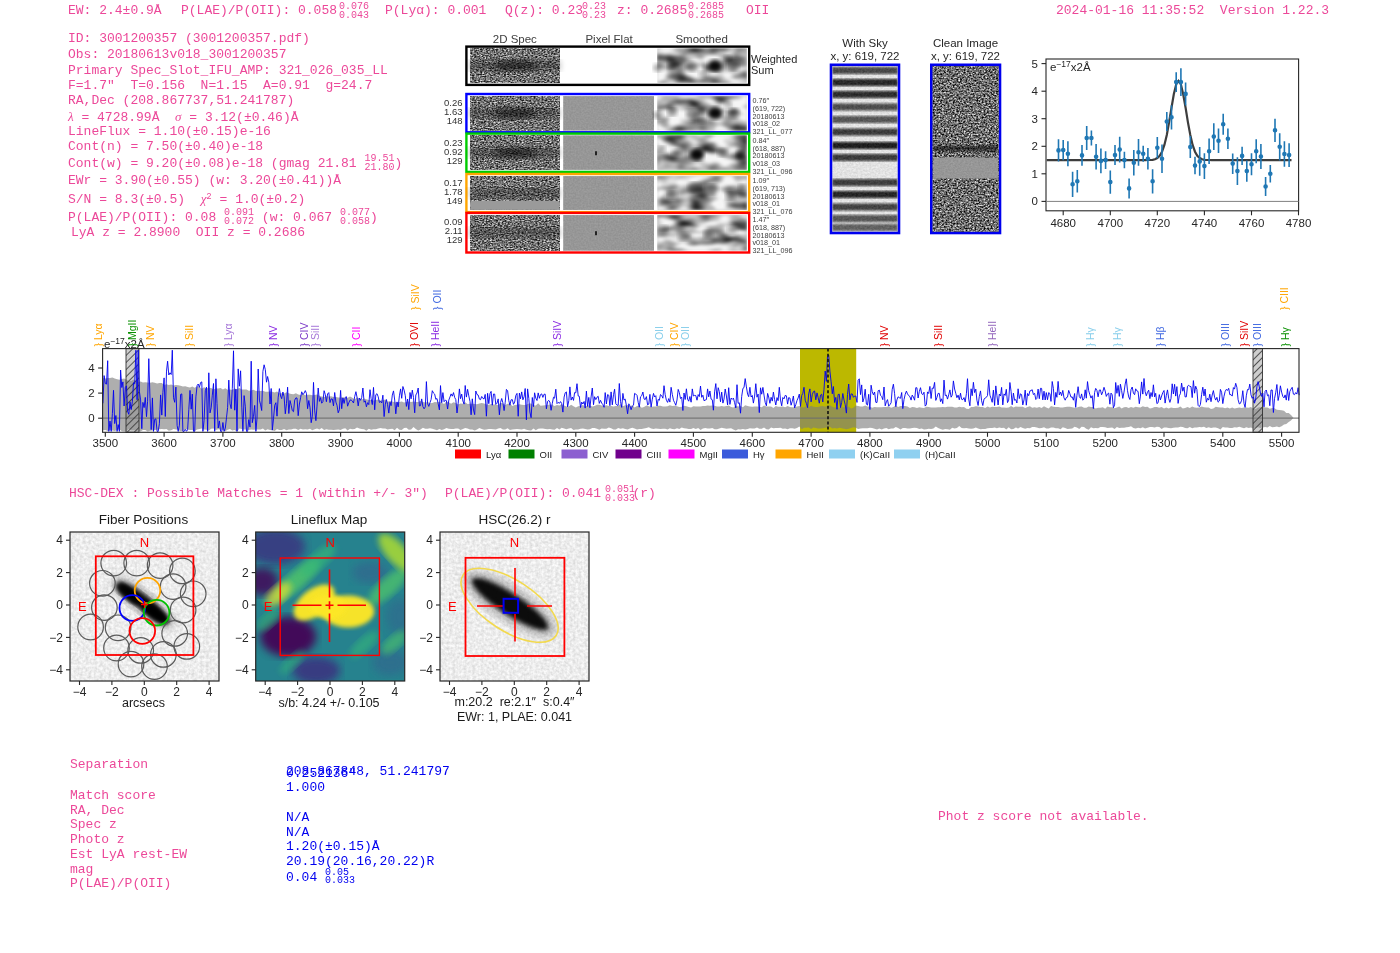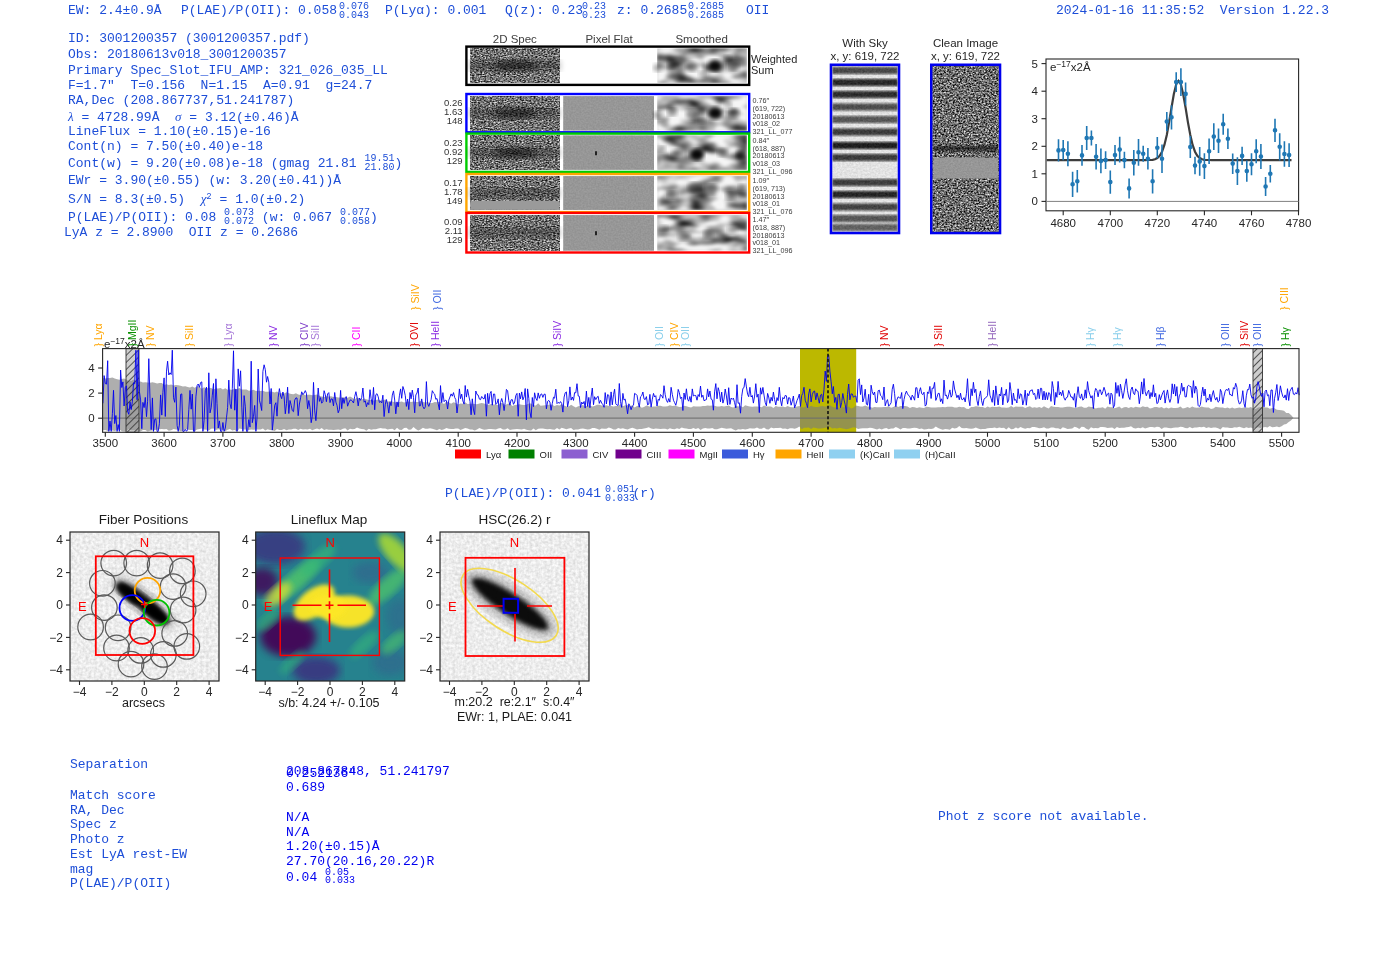--- a/index.html
+++ b/index.html
@@ -1,15 +1,15 @@
 <!DOCTYPE html>
 <html><head><meta charset="utf-8"><style>
 html,body{margin:0;padding:0;background:#fff;width:1400px;height:953px;overflow:hidden}
 #page{position:relative;width:1400px;height:953px;font-family:"Liberation Mono",monospace}
-.m{position:absolute;font:13px "Liberation Mono",monospace;color:#1d4ed8;white-space:pre;line-height:16px}
+.m{position:absolute;font:13px "Liberation Mono",monospace;color:#ec4899;white-space:pre;line-height:16px}
 .m.b{color:#0000f0}
 .stk{display:inline-block;vertical-align:-3px;line-height:8.5px;font-size:10px}
 .stk span{display:block}
 i{font-family:"Liberation Serif",serif;font-style:italic}
 sup{font-size:9px;vertical-align:4px;line-height:0}
 svg{position:absolute;left:0;top:0}
 </style></head><body>
 <div id="page">
 <svg width="1400" height="953" viewBox="0 0 1400 953">
 
@@ -540,34 +540,35 @@
 <div class="m" style="left:68px;top:47.1px">Obs: 20180613v018_3001200357</div>
 <div class="m" style="left:68px;top:62.6px">Primary Spec_Slot_IFU_AMP: 321_026_035_LL</div>
 <div class="m" style="left:68px;top:78.0px">F=1.7"  T=0.156  N=1.15  A=0.91  g=24.7</div>
 <div class="m" style="left:68px;top:93.4px">RA,Dec (208.867737,51.241787)</div>
 <div class="m" style="left:68px;top:108.6px"><i>λ</i> = 4728.99Å  <i>σ</i> = 3.12(±0.46)Å</div>
 <div class="m" style="left:68px;top:124.0px">LineFlux = 1.10(±0.15)e-16</div>
 <div class="m" style="left:68px;top:139.1px">Cont(n) = 7.50(±0.40)e-18</div>
 <div class="m" style="left:68px;top:155.4px">Cont(w) = 9.20(±0.08)e-18 (gmag 21.81 <span class="stk"><span>19.51</span><span>21.80</span></span>)</div>
 <div class="m" style="left:68px;top:173.4px">EWr = 3.90(±0.55) (w: 3.20(±0.41))Å</div>
 <div class="m" style="left:68px;top:190.6px">S/N = 8.3(±0.5)  <i>χ</i><sup>2</sup> = 1.0(±0.2)</div>
-<div class="m" style="left:68px;top:209.1px">P(LAE)/P(OII): 0.08 <span class="stk"><span>0.073</span><span>0.072</span></span> (w: 0.067 <span class="stk"><span>0.077</span><span>0.058</span></span>)</div>
-<div class="m" style="left:64px;top:224.9px">LyA z = 2.8900  OII z = 0.2686</div>
+<div class="m" style="left:68px;top:209.1px">P(LAE)/P(OII): 0.08 <span class="stk"><span>0.091</span><span>0.072</span></span> (w: 0.067 <span class="stk"><span>0.077</span><span>0.058</span></span>)</div>
+<div class="m" style="left:71px;top:224.9px">LyA z = 2.8900  OII z = 0.2686</div>
+<div class="m" style="left:69px;top:486px">HSC-DEX : Possible Matches = 1 (within +/- 3")</div>
 <div class="m" style="left:445px;top:486px">P(LAE)/P(OII): 0.041</div>
 <div class="m" style="left:605px;top:486px"><span class="stk"><span>0.051</span><span>0.033</span></span></div>
 <div class="m" style="left:632.5px;top:486px">(r)</div>
 <div class="m" style="left:70px;top:757px">Separation</div>
 <div class="m" style="left:70px;top:787.8px">Match score</div>
 <div class="m" style="left:70px;top:802.5px">RA, Dec</div>
 <div class="m" style="left:70px;top:817.2px">Spec z</div>
 <div class="m" style="left:70px;top:832.0px">Photo z</div>
 <div class="m" style="left:70px;top:846.8px">Est LyA rest-EW</div>
 <div class="m" style="left:70px;top:861.5px">mag</div>
 <div class="m" style="left:70px;top:876.2px">P(LAE)/P(OII)</div>
 <div class="m b" style="left:286px;top:765.5px">0.252136"</div>
-<div class="m b" style="left:286px;top:780.2px">0.689</div>
+<div class="m b" style="left:286px;top:780.2px">1.000</div>
 <div class="m b" style="left:286px;top:764px">208.867848, 51.241797</div>
 <div class="m b" style="left:286px;top:809.8px">N/A</div>
 <div class="m b" style="left:286px;top:824.5px">N/A</div>
 <div class="m b" style="left:286px;top:839.2px">1.20(±0.15)Å</div>
-<div class="m b" style="left:286px;top:854.0px">27.70(20.16,20.22)R</div>
+<div class="m b" style="left:286px;top:854.0px">20.19(20.16,20.22)R</div>
 <div class="m b" style="left:286px;top:868.8px">0.04 <span class="stk"><span>0.05</span><span>0.033</span></span></div>
 <div class="m" style="left:938px;top:808.5px">Phot z score not available.</div>
 </div>
 </body></html>

